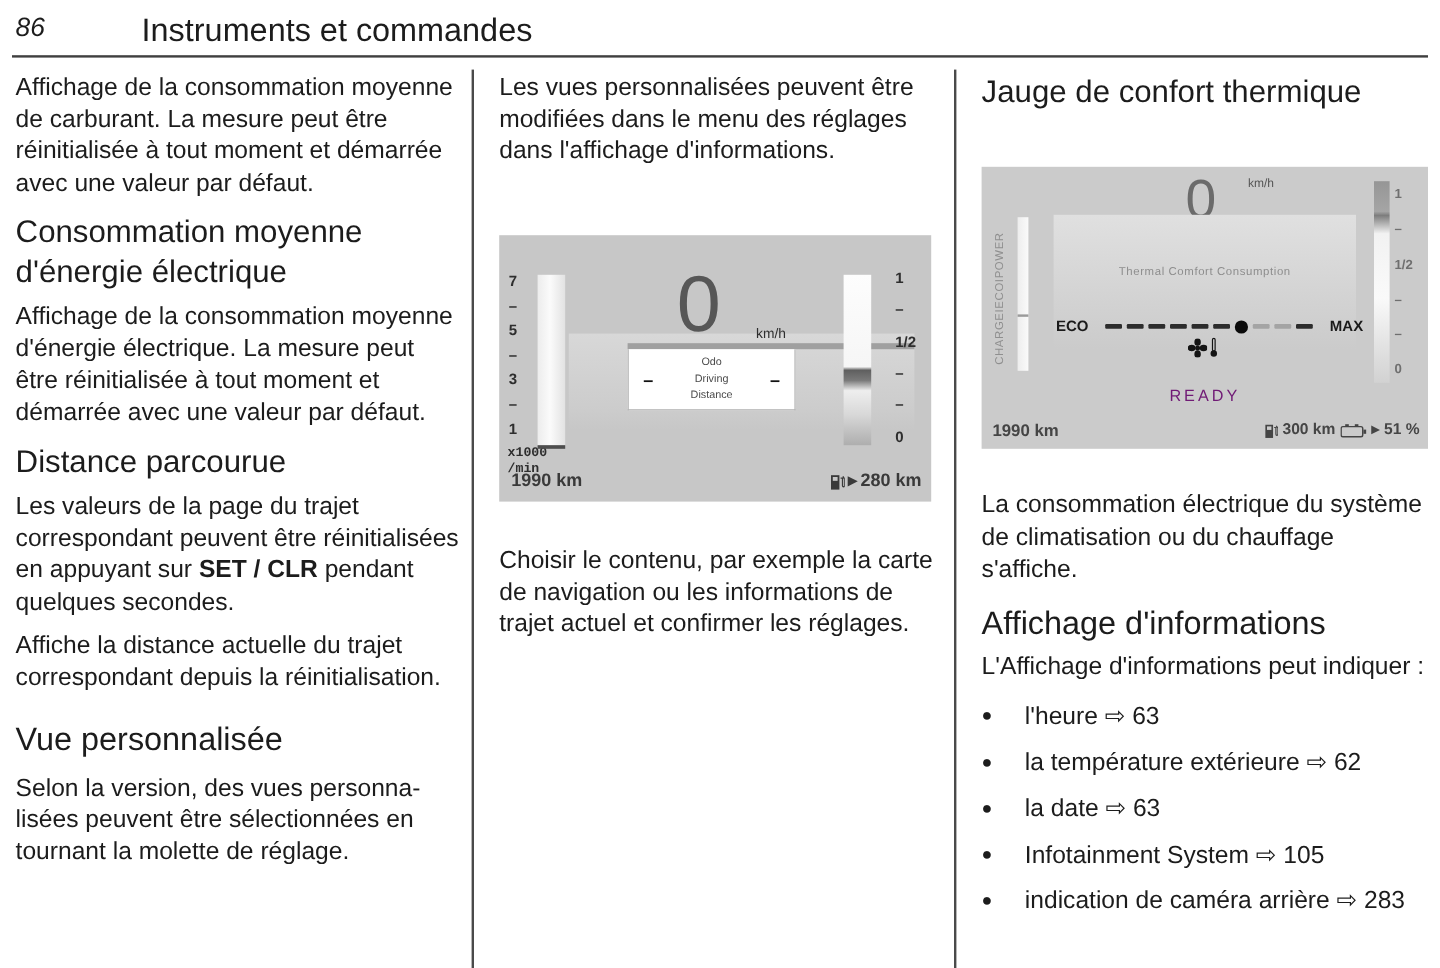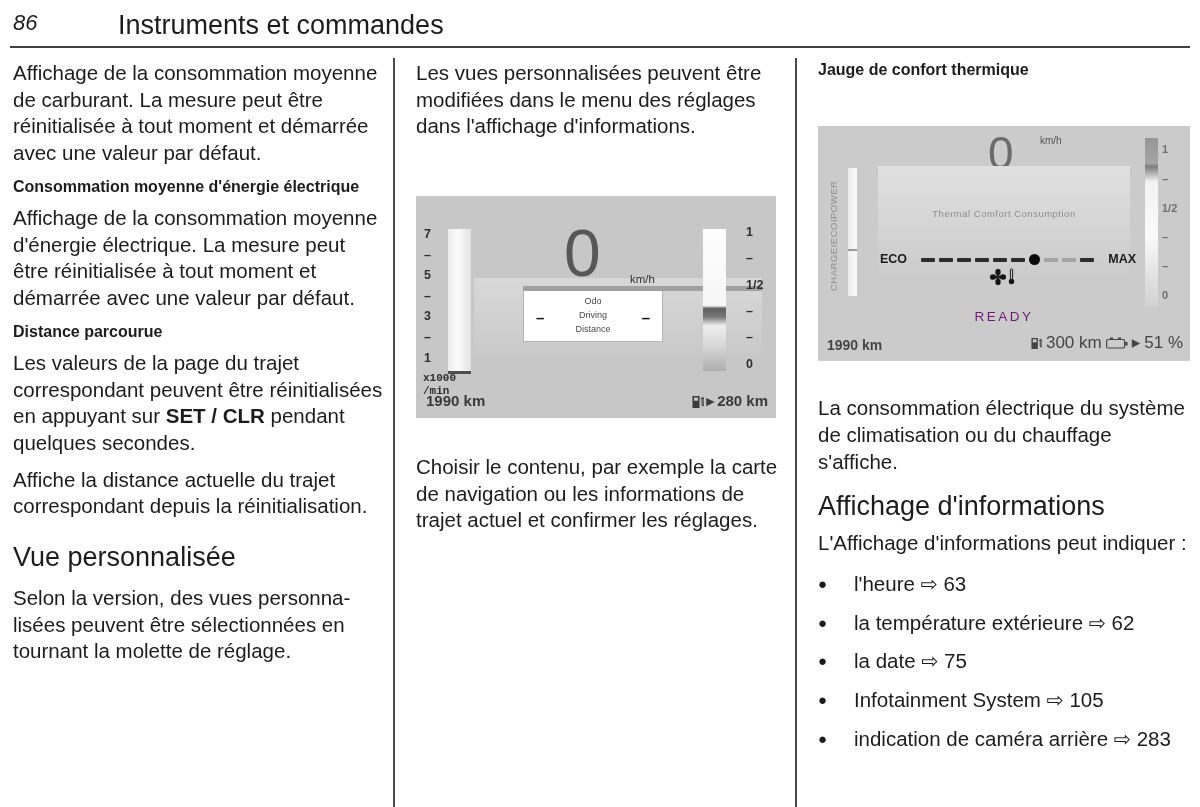--- a/index.html
+++ b/index.html
@@ -14,21 +14,21 @@
   
   .col{position:absolute;top:60px;font-size:20.5px;line-height:1.3;}
   .col1{left:13px;width:372px;}
   .col2{left:416px;width:362px;}
   .col3{left:818px;width:372px;}
   .vdiv{position:absolute;top:58px;bottom:0;border-left:2px solid #4a4a4a;}
   .vdiv1{left:393px;}
   .vdiv2{left:795px;}
 
   p{margin:0 0 10px 0;}
-  .h-bold{font-weight:bold;font-size:16px;margin:4px 0 8px 0;line-height:1.28;}
+  .h-bold{font-weight:normal;font-size:26px;margin:4px 0 8px 0;line-height:1.28;}
   .h-big{font-weight:normal;font-size:27px;margin:22px 0 12px 0;line-height:1.15;}
   .b{font-weight:bold;}
 
   
   .blist{margin-top:14px;}
   .brow{display:flex;margin-bottom:12px;}
   .bdot{width:36px;font-size:15px;line-height:26px;flex:0 0 36px;}
   .btxt{flex:1;line-height:1.3;}
 
   
@@ -63,21 +63,21 @@
   .d2-center{position:absolute;left:62px;top:82px;width:248px;text-align:center;font-size:9.5px;color:#8d8d8d;letter-spacing:0.5px;filter:blur(0.4px);}
   .d2-gauge{position:absolute;left:62px;top:125px;width:256px;display:flex;align-items:center;gap:6px;}
   .d2-gauge .lbl{font-size:12.5px;font-weight:bold;color:#1a1a1a;}
   .segs{display:flex;align-items:center;gap:4px;flex:1;justify-content:center;}
   .seg{height:4px;width:14px;border-radius:1px;background:#2c2c2c;}
   .seg.light{background:#a4a4a4;}
   .seg.dot{width:11px;height:11px;border-radius:50%;background:#0b0b0b;}
   .d2-fan{position:absolute;left:172px;top:142px;display:flex;align-items:flex-end;gap:2px;}
   .d2-ready{position:absolute;left:0;right:0;top:182px;text-align:center;font-size:13.5px;color:#701a75;letter-spacing:2.5px;}
   .d2-odo{position:absolute;left:9px;bottom:7px;font-size:14px;font-weight:bold;color:#454545;}
-  .d2-status{position:absolute;right:7px;bottom:7px;display:flex;align-items:center;gap:4px;font-size:17px;font-weight:normal;color:#454545;text-align:right;}
+  .d2-status{position:absolute;right:7px;bottom:7px;display:flex;align-items:center;gap:4px;font-size:13px;font-weight:bold;color:#454545;text-align:right;}
   .d2-chargebar{position:absolute;right:32px;top:12px;width:13px;height:168px;
     background:linear-gradient(180deg,#969696 0%,#a5a5a5 15%,#7d7d7d 17%,#f2f2f2 26%,#fafafa 58%,#e2e2e2 82%,#d2d2d2 100%);}
   .d2-chargelab{position:absolute;right:8px;top:16px;height:160px;width:20px;display:flex;flex-direction:column;justify-content:space-between;font-size:11px;color:#6f6f6f;font-weight:bold;}
   svg{display:block;}
 </style>
 </head>
 <body>
 
 <div class="page">
 
@@ -246,21 +246,21 @@
       <div class="brow">
         <span class="bdot">●</span>
         <span class="btxt">l'heure ⇨ 63</span>
       </div>
       <div class="brow">
         <span class="bdot">●</span>
         <span class="btxt">la température extérieure ⇨ 62</span>
       </div>
       <div class="brow">
         <span class="bdot">●</span>
-        <span class="btxt">la date ⇨ 75</span>
+        <span class="btxt">la date ⇨ 63</span>
       </div>
       <div class="brow">
         <span class="bdot">●</span>
         <span class="btxt">Infotainment System ⇨ 105</span>
       </div>
       <div class="brow">
         <span class="bdot">●</span>
         <span class="btxt">indication de caméra arrière ⇨ 283</span>
       </div>
     </div>

